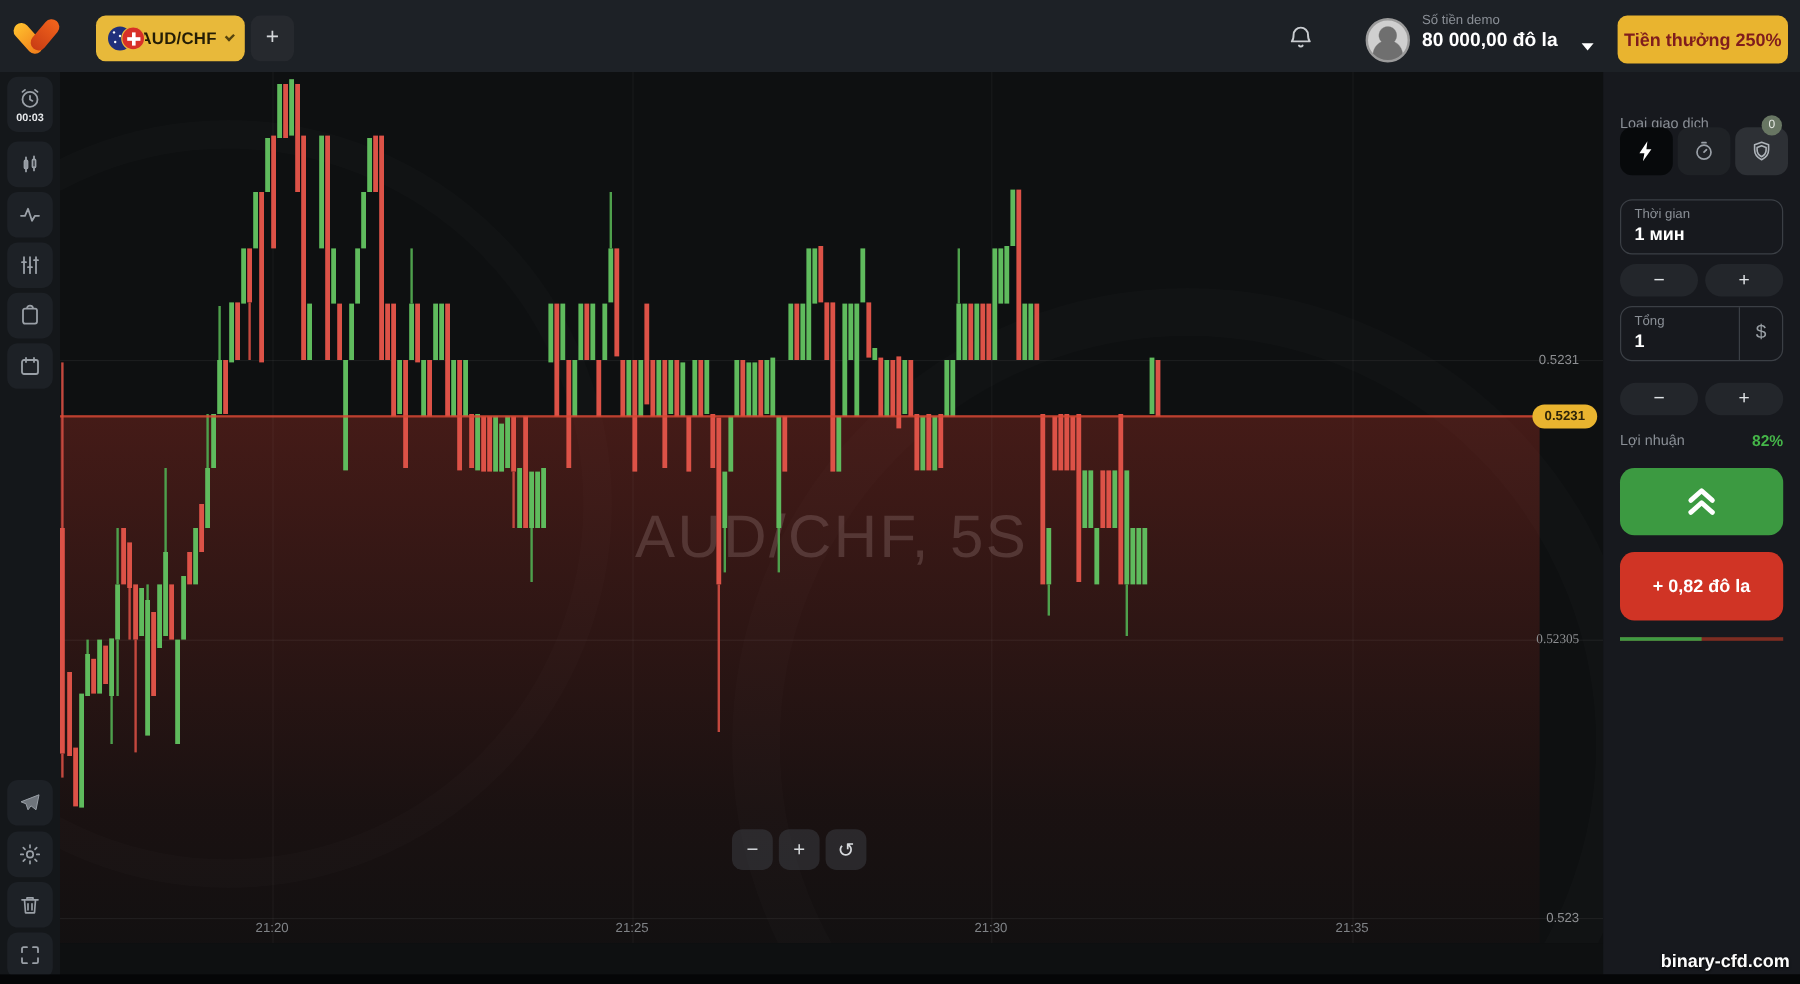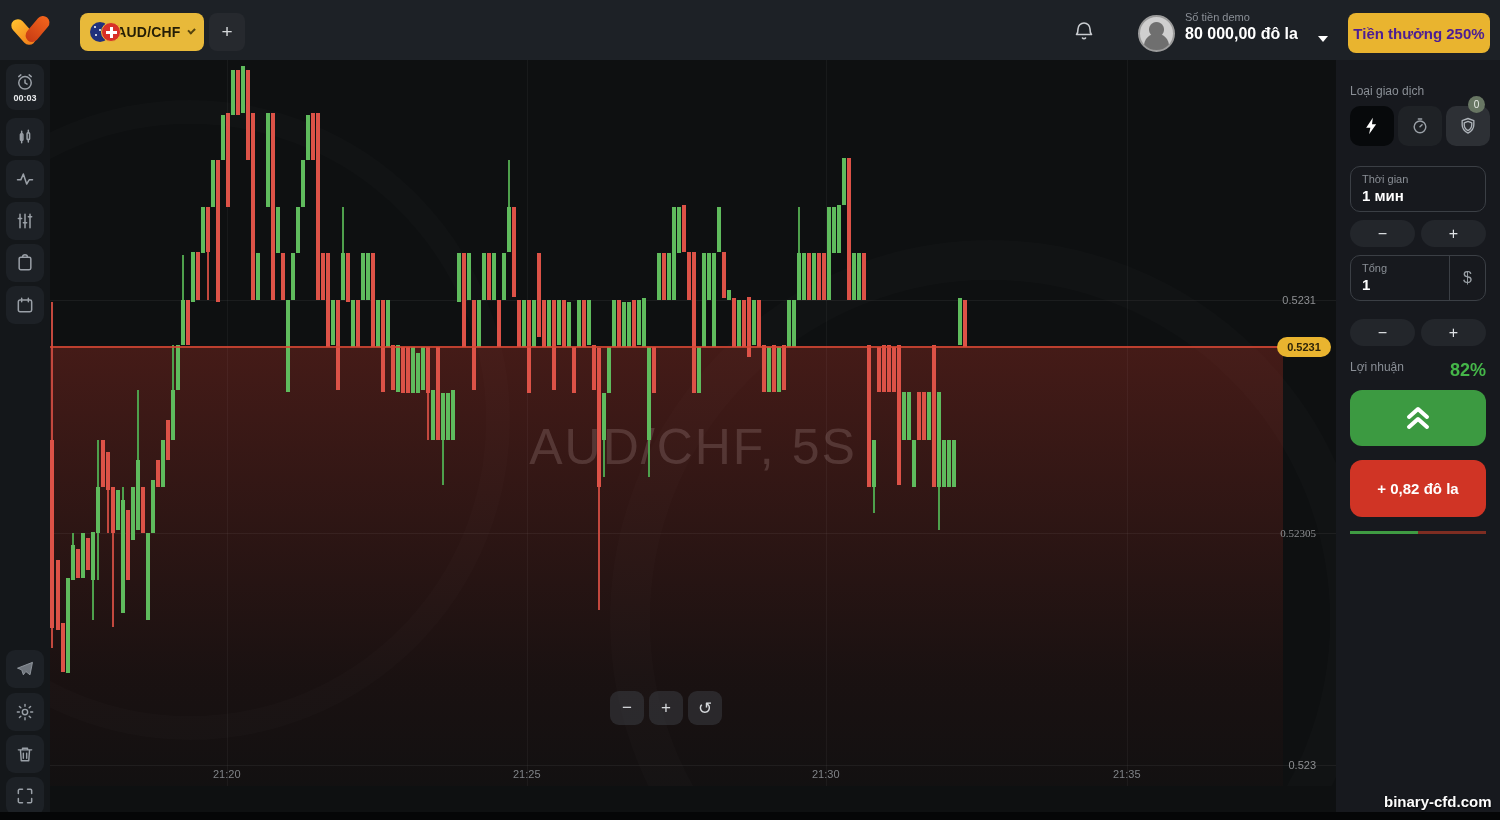--- a/index.html
+++ b/index.html
@@ -33,21 +33,21 @@
             background:radial-gradient(circle at 50% 38%, #6f6f6f 0 7px, transparent 8px),
                        radial-gradient(circle at 50% 88%, #6f6f6f 0 12px, transparent 13px), #cfcfcf;
             border:2px solid #9b9b9b; cursor:pointer; }
   #balance { left:1185px; top:11px; cursor:pointer; }
   #balance-label { font-size:11px; color:#8a8f96; }
   #balance-value { font-size:16px; font-weight:bold; color:#ffffff; margin-top:2px; }
   #balance-caret { position:absolute; left:133px; top:25px; width:0; height:0;
                    border-left:5px solid transparent; border-right:5px solid transparent; border-top:6px solid #ffffff; }
   #bonus-btn { left:1348px; top:13px; width:142px; height:40px; background:#e9b42f; border-radius:8px;
                display:flex; align-items:center; justify-content:center; font-size:15px; font-weight:bold;
-               color:#4c1d95; cursor:pointer; }
+               color:#7f1d1d; cursor:pointer; }
 
   
   #rail { left:0; top:60px; width:50px; height:760px; background:#14171a; z-index:30; }
   .tile { position:absolute; left:6px; width:38px; height:38px; background:#1d2126; border-radius:9px;
           display:flex; align-items:center; justify-content:center; flex-direction:column; cursor:pointer; }
   .tile svg { stroke:#9aa0a7; }
   .tile.timer { height:46px; }
   .timer-text { font-size:9px; font-weight:bold; color:#e8eaec; margin-top:1px; }
 
   
@@ -77,21 +77,21 @@
   #scrub { left:0; top:786px; width:1336px; height:26px; z-index:20; }
   .ringhandle { position:absolute; border-radius:50%; background:transparent; cursor:pointer; }
   #handle-left  { left:61px; top:6px; width:13px; height:13px; border:3px solid #a89f86; }
   #handle-right { left:1268px; top:4px; width:16px; height:16px; border:4px solid #b5ac92; }
   .seg { position:absolute; top:11px; height:4px; background:#26292c; border-radius:2px; cursor:pointer; }
   #page-ind { position:absolute; left:1292px; top:4px; font-size:13px; color:#ececec; }
 
   
   #panel { left:1336px; top:60px; width:164px; height:752px; background:#17191e; z-index:40; }
   .plabel { font-size:12px; color:#8a8f96; }
-  #type-label { position:absolute; left:14px; top:24px; }
+  #type-label { position:absolute; left:14px; top:36px; }
   .typebtn { position:absolute; top:46px; width:44px; height:40px; border-radius:10px;
              display:flex; align-items:center; justify-content:center; cursor:pointer; }
   #type-quick { left:14px; background:#07090b; }
   #type-timer { left:62px; background:#1f2226; }
   #type-safe  { left:110px; background:#2d3035; }
   #type-badge { position:absolute; left:132px; top:36px; width:17px; height:17px; border-radius:50%;
                 background:#687663; color:#e7ebe6; font-size:10px; display:flex; align-items:center;
                 justify-content:center; z-index:2; }
   .fieldbox { position:absolute; left:14px; width:136px; height:46px; border:1px solid #3b3f45;
               border-radius:10px; padding:6px 0 0 11px; cursor:text; }
@@ -99,21 +99,21 @@
   .fieldbox .fvalue { font-size:15px; font-weight:bold; color:#ffffff; margin-top:2px; }
   #time-box { top:106px; }
   #amount-box { top:195px; }
   #amount-cur { position:absolute; right:0; top:0; width:36px; height:44px; border-left:1px solid #3b3f45;
                 display:flex; align-items:center; justify-content:center; font-size:16px; color:#9aa0a6; }
   .steprow { position:absolute; left:14px; width:136px; height:27px; display:flex; justify-content:space-between; }
   #time-steps { top:160px; } #amount-steps { top:259px; }
   .stepbtn { width:65px; height:27px; background:#23262b; border-radius:14px; color:#dfe2e5; font-size:16px;
              display:flex; align-items:center; justify-content:center; cursor:pointer; }
   #profit-row { position:absolute; left:14px; top:300px; width:136px; display:flex; justify-content:space-between; }
-  #profit-val { font-size:18px; font-weight:bold; color:#45b649; }
+  #profit-val { font-size:13px; font-weight:bold; color:#45b649; }
   #buy-btn { position:absolute; left:14px; top:330px; width:136px; height:56px; background:#3c9a41;
              border-radius:12px; display:flex; align-items:center; justify-content:center; cursor:pointer; }
   #sell-btn { position:absolute; left:14px; top:400px; width:136px; height:57px; background:#d03425;
               border-radius:12px; display:flex; align-items:center; justify-content:center;
               color:#ffffff; font-size:15px; font-weight:bold; cursor:pointer; }
   #sentiment { position:absolute; left:14px; top:471px; width:136px; height:3px; background:#7e2d22; }
   #sentiment-green { width:50%; height:3px; background:#3f9b43; }
   #brand { position:absolute; left:48px; top:733px; font-size:15px; font-weight:bold; color:#fdfdfd;
            text-shadow:0 1px 2px #000; }
 

